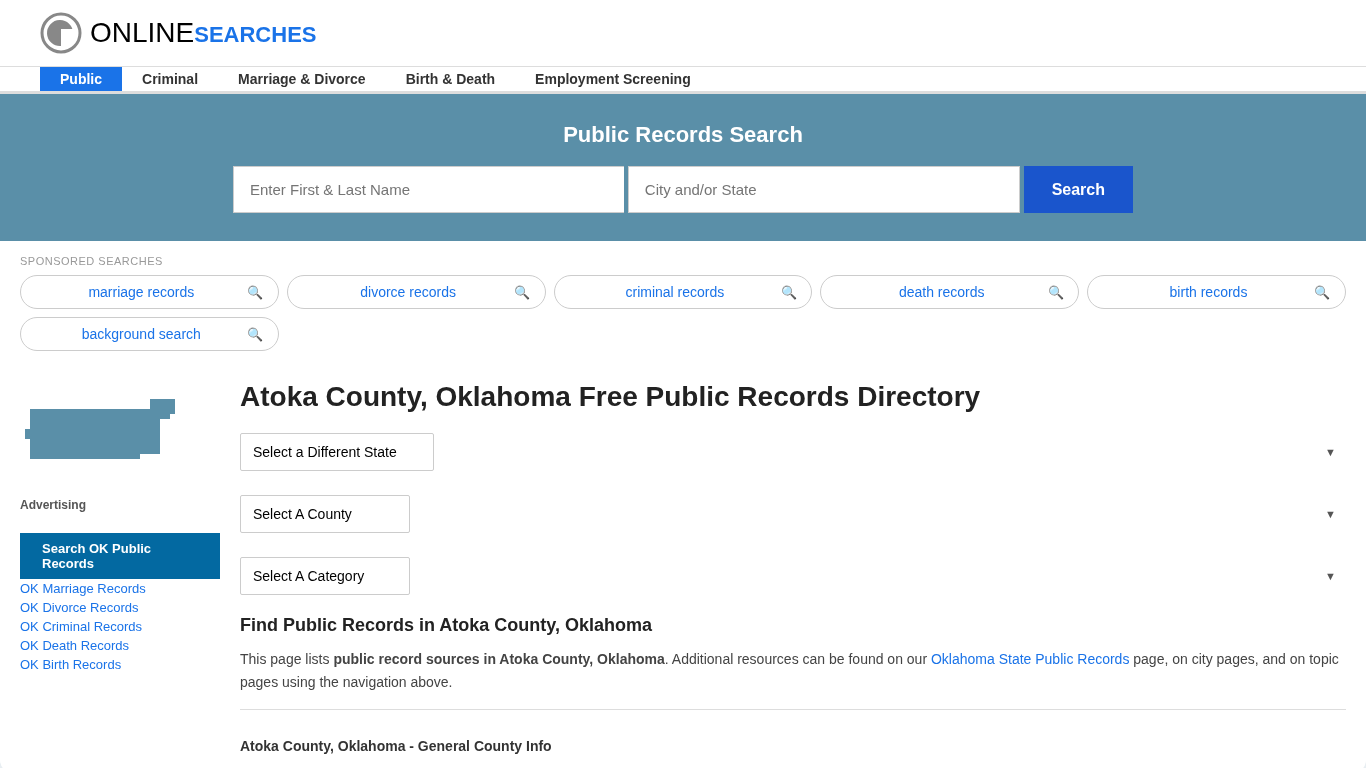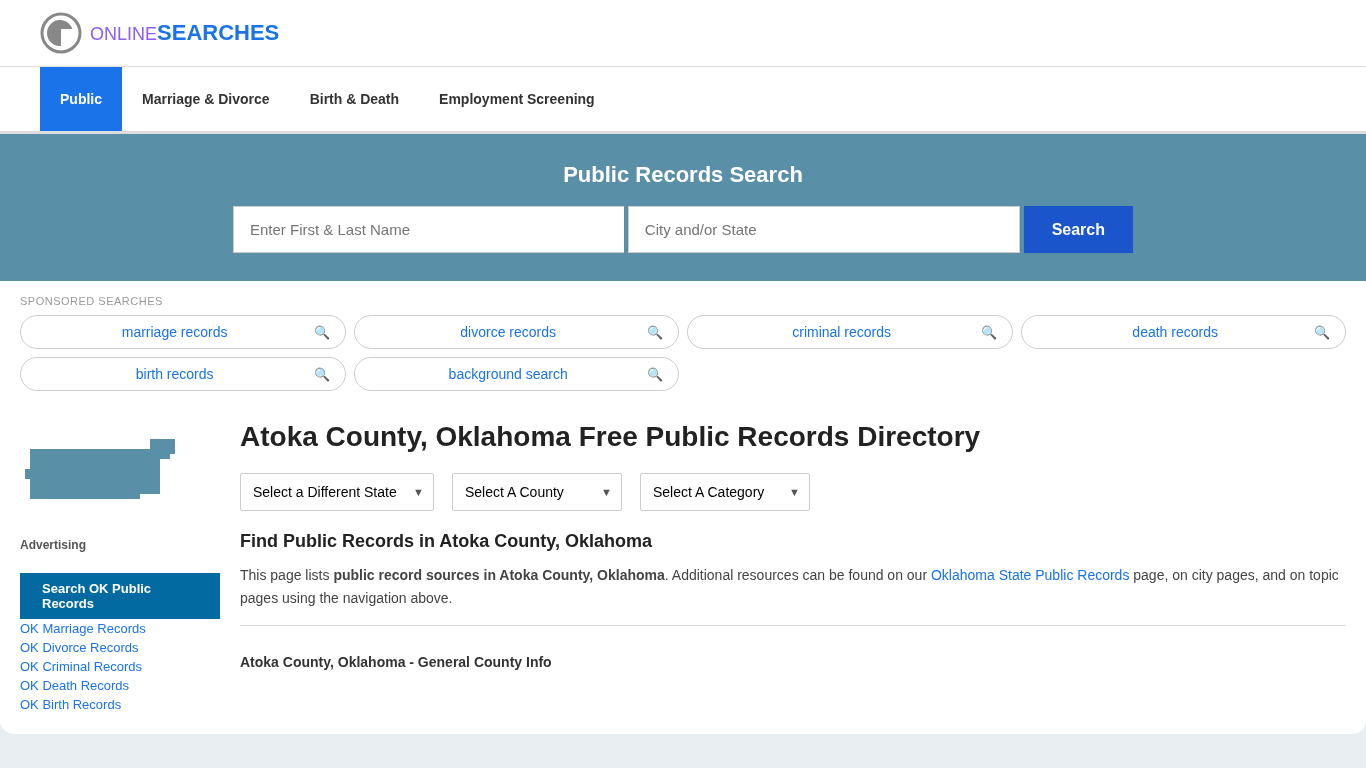--- a/index.html
+++ b/index.html
@@ -25,21 +25,21 @@
 
     
     .nav {
       background: #fff;
       display: flex;
       align-items: center;
       padding: 0 40px;
       border-bottom: 2px solid #ddd;
     }
     .nav-item {
-      padding: 24px 20px;
+      padding: 4px 20px;
       cursor: pointer;
       font-size: 14px;
       font-weight: 600;
       color: #333;
       text-decoration: none;
       border: none;
       background: none;
     }
     .nav-item.active {
       background: #1a73e8;
@@ -94,21 +94,21 @@
     }
     .sponsored-label {
       font-size: 11px;
       color: #999;
       text-transform: uppercase;
       letter-spacing: 0.5px;
       margin-bottom: 8px;
     }
     .sponsored-grid {
       display: grid;
-      grid-template-columns: repeat(4, 1fr);
+      grid-template-columns: repeat(5, 1fr);
       gap: 8px;
     }
     .sponsored-item {
       display: flex;
       align-items: center;
       justify-content: space-between;
       border: 1px solid #ccc;
       border-radius: 20px;
       padding: 8px 14px;
       cursor: pointer;
@@ -166,22 +166,23 @@
     }
     .page-title {
       font-size: 28px;
       font-weight: bold;
       color: #222;
       margin-bottom: 18px;
       line-height: 1.3;
     }
     .selects-row {
       display: flex;
-      gap: 18px;
+      gap: 24px;
       margin-bottom: 20px;
+      flex-direction: column;
     }
     .select-wrapper {
       position: relative;
     }
     .select-wrapper select {
       appearance: none;
       background: #fff;
       border: 1px solid #ccc;
       padding: 10px 36px 10px 12px;
       font-size: 14px;
@@ -233,28 +234,29 @@
 <div style="background:#fff; border-bottom:1px solid #ddd;">
   <div class="header">
     <div class="logo">
 
       <svg class="logo-icon" viewBox="0 0 42 42">
         <circle cx="21" cy="21" r="19" fill="none" stroke="#888" stroke-width="3"></circle>
         <path d="M21 21 L33 21 A13 13 0 1 0 21 34 Z" fill="#888"></path>
         <rect x="21" y="17" width="12" height="5" fill="#fff"></rect>
       </svg>
       <div style="display:flex; align-items:baseline; gap:0;">
-        <span style="font-size:18px; font-weight:400; color:#8b5cf6;">ONLINE</span>
+        <span style="font-size:28px; font-weight:400; color:#000000;">ONLINE</span>
         <span style="font-size:22px; font-weight:900; color:#1a73e8;">SEARCHES</span>
       </div>
     </div>
   </div>
 
   <nav class="nav">
     <a class="nav-item active">Public</a>
+    <a class="nav-item">Criminal</a>
     <a class="nav-item">Marriage &amp; Divorce</a>
     <a class="nav-item">Birth &amp; Death</a>
     <a class="nav-item">Employment Screening</a>
   </nav>
 </div>
 
 <div class="hero">
   <div class="hero-title">Public Records Search</div>
   <div class="hero-search">
     <input type="text" placeholder="Enter First &amp; Last Name" style="">

